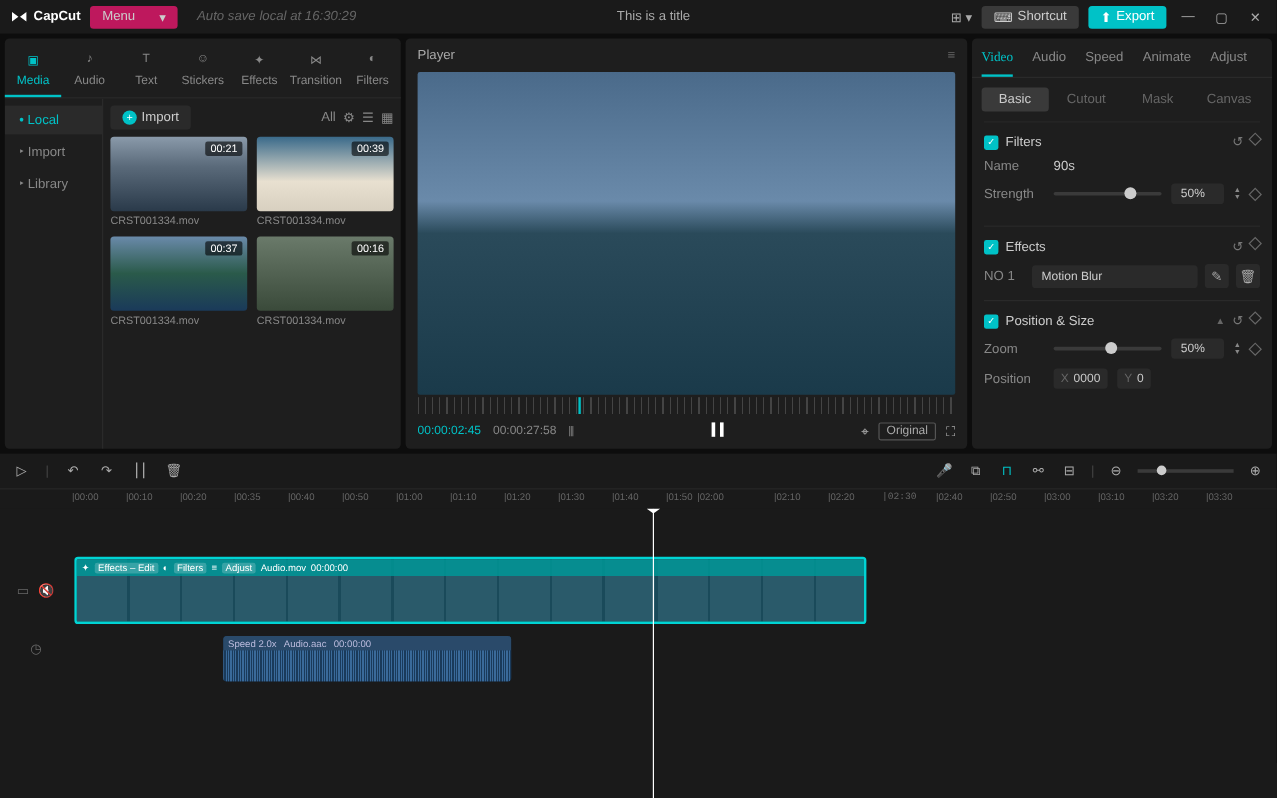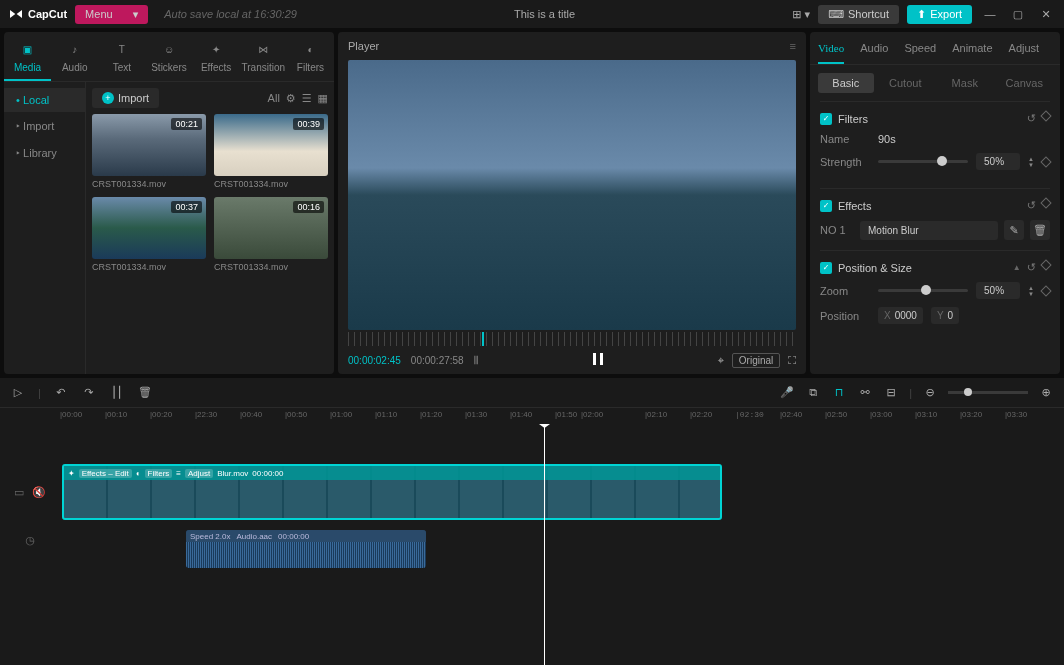--- a/index.html
+++ b/index.html
@@ -337,21 +337,21 @@
       <div class="zoom-slider">
           <div class="zoom-slider-thumb"></div>
         </div>
       <span class="tl-tool">⊕</span>
     </div>
   </div>
   <div class="tl-ruler" id="tl-ruler">
       <span class="tl-tick" style="left: 60px;">|00:00</span>
       <span class="tl-tick" style="left: 105px;">|00:10</span>
       <span class="tl-tick" style="left: 150px;">|00:20</span>
-      <span class="tl-tick" style="left: 195px;">|22:30</span>
+      <span class="tl-tick" style="left: 195px;">|00:35</span>
       <span class="tl-tick" style="left: 240px;">|00:40</span>
       <span class="tl-tick" style="left: 285px;">|00:50</span>
       <span class="tl-tick" style="left: 330px;">|01:00</span>
       <span class="tl-tick" style="left: 375px;">|01:10</span>
       <span class="tl-tick" style="left: 420px;">|01:20</span>
       <span class="tl-tick" style="left: 465px;">|01:30</span>
       <span class="tl-tick" style="left: 510px;">|01:40</span>
       <span class="tl-tick" style="left: 555px;">|01:50</span>
       <span class="tl-tick" style="left: 581px;">|02:00</span>
       <span class="tl-tick" style="left: 645px;">|02:10</span>
@@ -379,21 +379,21 @@
             <span>Effects – Edit</span>
           </span>
         <span>◐</span>
         <span class="tag">
             <span>Filters</span>
           </span>
         <span>≡</span>
         <span class="tag">
             <span>Adjust</span>
           </span>
-        <span>Blur.mov</span>
+        <span>Audio.mov</span>
         <span>00:00:00</span>
       </div>
     </div>
     <div class="track2-head">
       <span>◷</span>
     </div>
     <div class="audio-clip-tl">
       <div class="audio-hdr">
         <span>Speed 2.0x</span>
         <span>Audio.aac</span>

